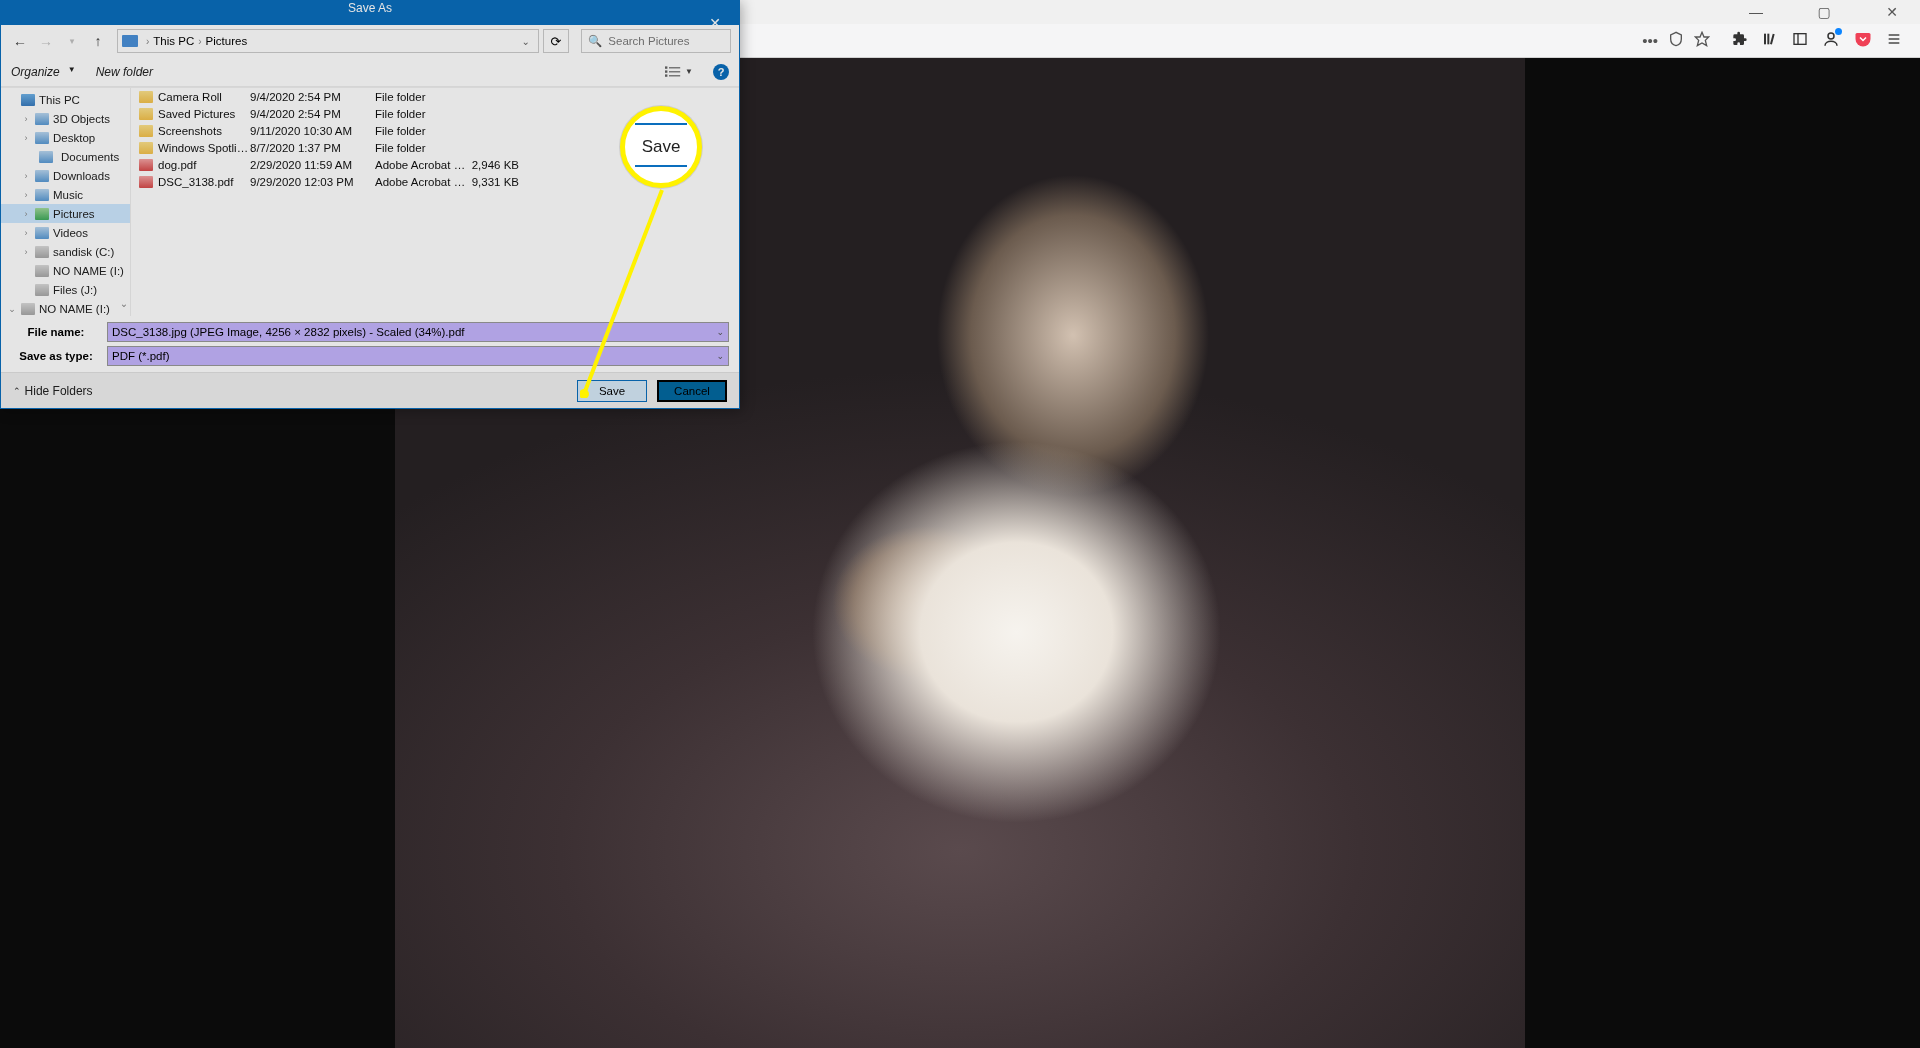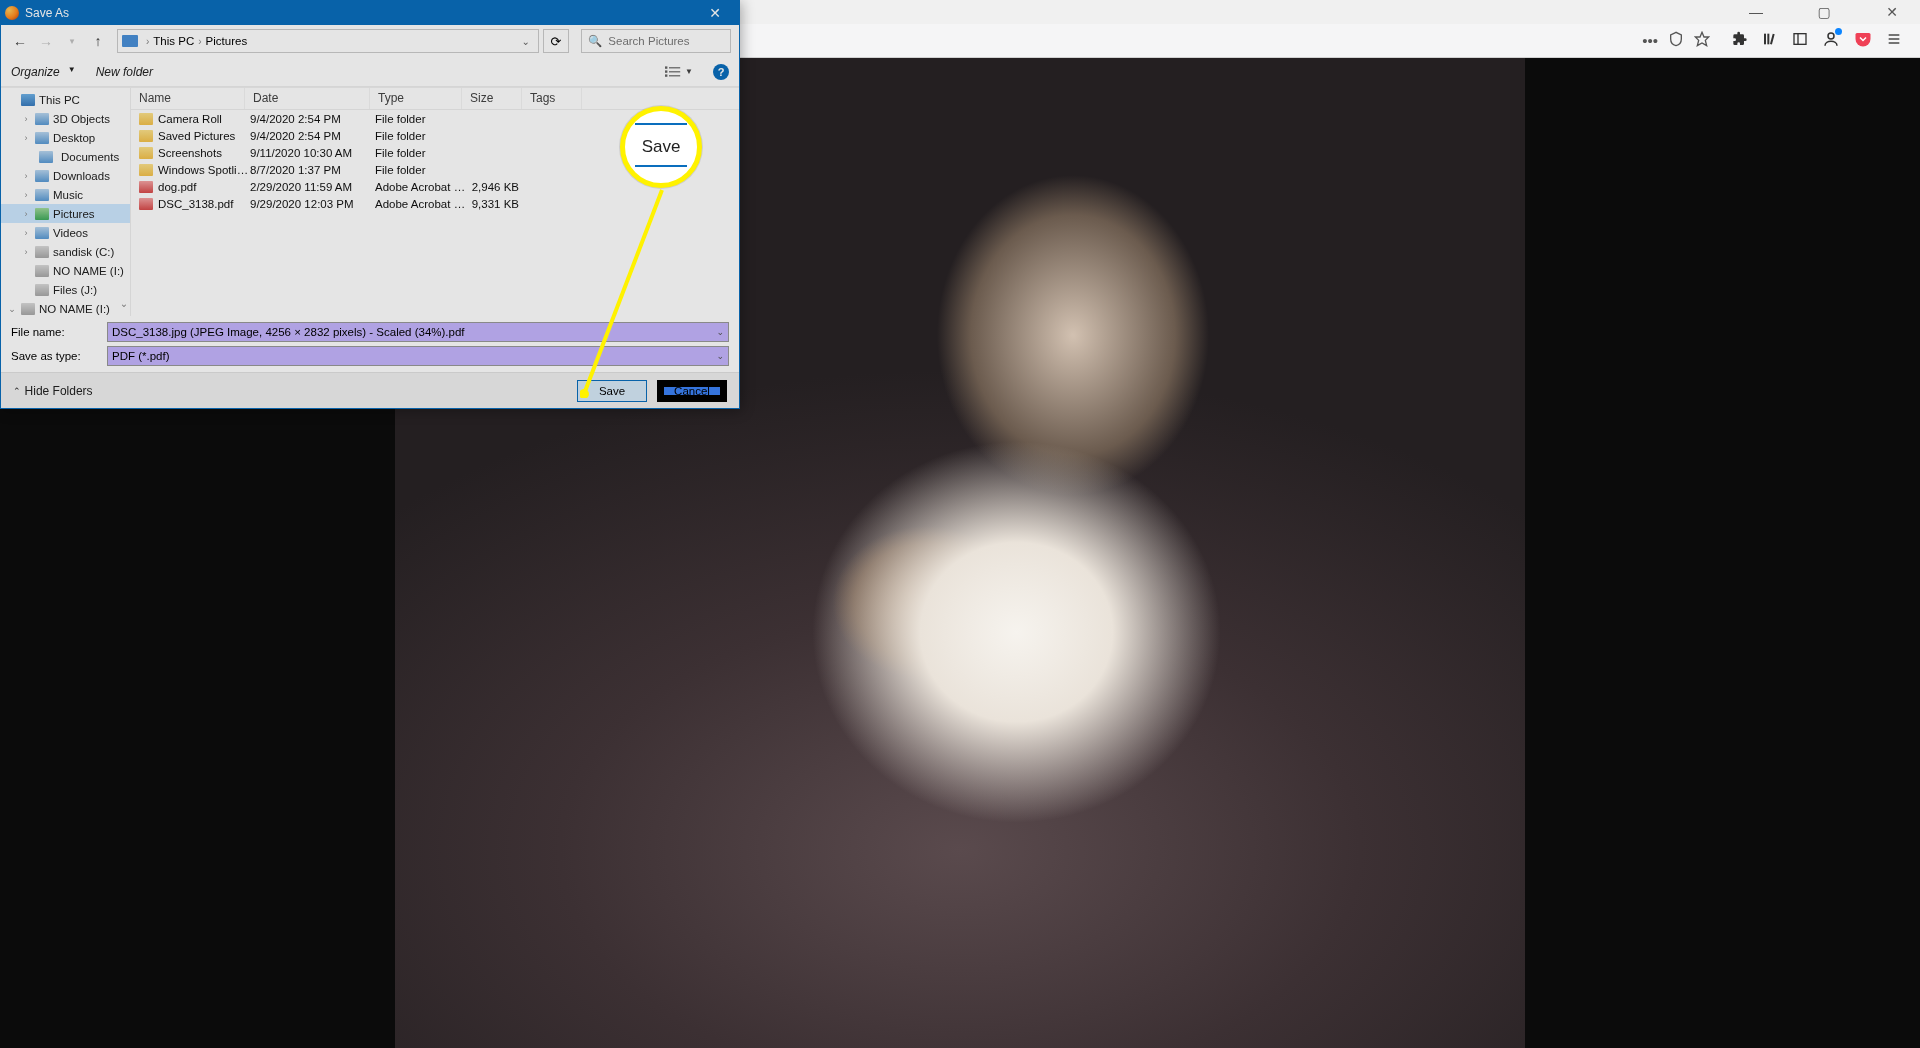--- a/index.html
+++ b/index.html
@@ -39,21 +39,21 @@
   }
 
   
   .dialog {
     position: absolute; top: 0; left: 0; width: 740px; height: 409px;
     background: #fff; border: 1px solid #0a6ebd; box-shadow: 2px 2px 12px rgba(0,0,0,0.3);
     display: flex; flex-direction: column; font-size: 12px; color: #000;
   }
   .dlg-title {
     height: 24px; background: #0a6ebd; color: #fff; display: flex; align-items: center;
-    padding: 12px 4px; font-size: 12px;
+    padding: 0 4px; font-size: 12px; flex-direction: column;
   }
   .dlg-title .ff-icon {
     width: 14px; height: 14px; border-radius: 50%;
     background: radial-gradient(circle at 30% 30%, #ffcb5b, #ff8a1e 55%, #b93a0f);
     margin-right: 6px;
   }
   .dlg-close { margin-left: auto; width: 40px; text-align: center; font-size: 14px; }
 
   .dlg-nav {
     height: 32px; display: flex; align-items: center; padding: 4px 8px; gap: 4px;
@@ -115,35 +115,35 @@
   .fl-row { display: flex; height: 17px; font-size: 11.5px; color: #111; align-items: center; }
   .fr-icon { width: 14px; height: 12px; margin: 0 5px 0 8px; display: inline-block; }
   .ico-pdf { background: linear-gradient(#f5a3a3,#d84b4b); border-radius: 1px; }
   .fr-name { width: 92px; overflow: hidden; text-overflow: ellipsis; white-space: nowrap; }
   .fr-date { width: 125px; padding-left: 0; }
   .fr-type { width: 92px; overflow: hidden; text-overflow: ellipsis; white-space: nowrap; }
   .fr-size { width: 60px; text-align: right; padding-right: 8px; }
 
   .dlg-fields { padding: 6px 10px 2px 10px; font-size: 12px; background: #fff; }
   .field-row { display: flex; align-items: center; margin-bottom: 4px; }
-  .field-label { width: 90px; text-align: left; margin-right: 6px; font-size: 11.5px; }
+  .field-label { width: 90px; text-align: center; margin-right: 6px; font-size: 11.5px; font-weight: bold; }
   .field-input {
     flex: 1; height: 20px; border: 1px solid #999; background: #c4b5fd; font-size: 11.5px;
     padding: 0 4px; display: flex; align-items: center; position: relative;
   }
   .field-drop { position: absolute; right: 4px; font-size: 9px; color: #555; }
 
   .dlg-footer {
     height: 36px; display: flex; align-items: center; padding: 0 12px;
     background: #f0f0f0; border-top: 1px solid #e1e1e1;
   }
   .hide-folders { font-size: 12px; color: #222; display: flex; align-items: center; gap: 4px; }
   .dlg-buttons { margin-left: auto; display: flex; gap: 10px; }
   .dlg-btn {
-    width: 70px; height: 22px; border: 7px solid #000000; background: #3b82f6;
+    width: 70px; height: 22px; border: 2px solid #000000; background: #0369a1;
     font-size: 11.5px; display: flex; align-items: center; justify-content: center;
   }
   .dlg-btn.primary { border: 1px solid #0a6ebd; background: #d6e9f8; }
 
   
   .callout {
     position: absolute; width: 82px; height: 82px; border-radius: 50%;
     border: 5px solid #fff200; background: #fff; top: 106px; left: 620px;
     display: flex; align-items: center; justify-content: center;
     font-size: 17px; color: #222; box-shadow: 0 0 0 1px rgba(0,0,0,0.1);
@@ -335,27 +335,20 @@
           <span>Files (J:)</span>
         </div>
         <div class="tree-row" style="padding-left: 6px;">
           <span class="tr-chevron">⌄</span>
           <span class="tr-icon ico-drive"></span>
           <span>NO NAME (I:)</span>
         </div>
         <div class="tree-scroll">⌄</div>
       </div>
     <div class="file-list">
-      <div class="fl-header">
-        <div class="fl-col c-name">Name</div>
-        <div class="fl-col c-date">Date</div>
-        <div class="fl-col c-type">Type</div>
-        <div class="fl-col c-size">Size</div>
-        <div class="fl-col c-tags">Tags</div>
-      </div>
       <div class="fl-rows" id="rows">
           <div class="fl-row">
             <span class="fr-icon ico-folder"></span>
             <span class="fr-name">Camera Roll</span>
             <span class="fr-date">9/4/2020 2:54 PM</span>
             <span class="fr-type">File folder</span>
             <span class="fr-size"></span>
           </div>
           <div class="fl-row">
             <span class="fr-icon ico-folder"></span>

